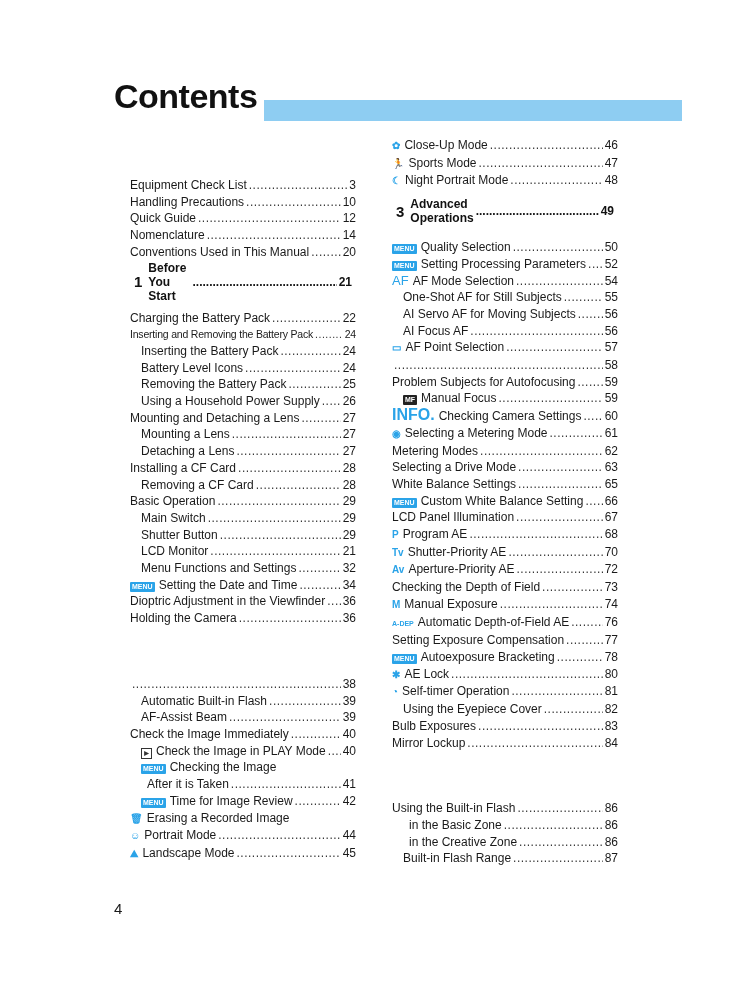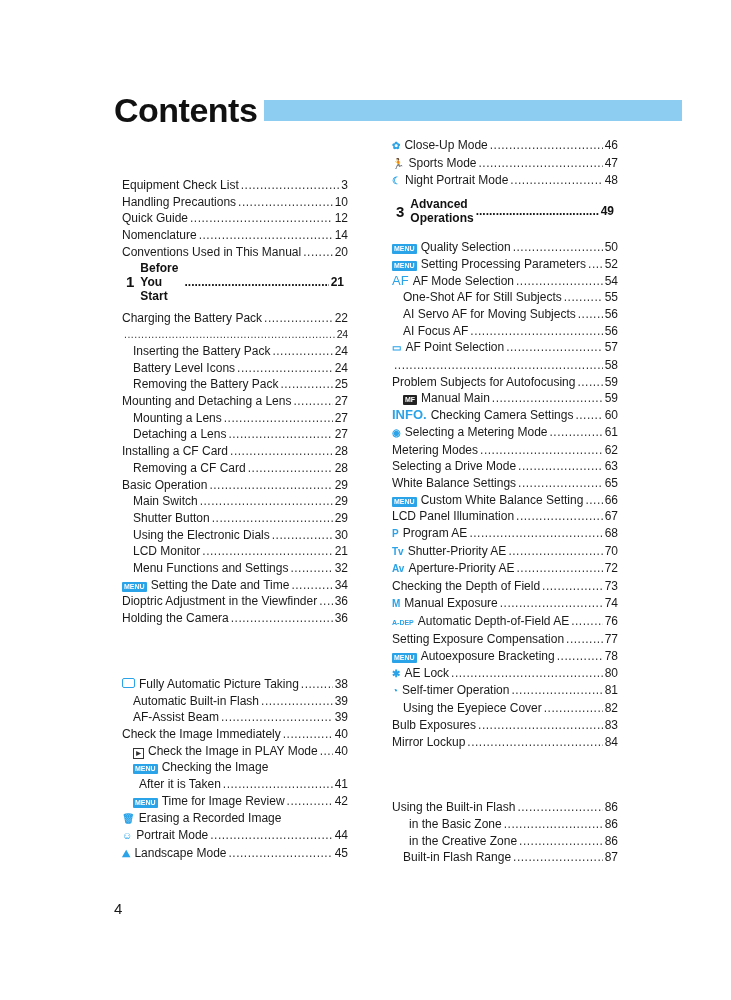--- a/index.html
+++ b/index.html
@@ -1,22 +1,22 @@
 <!DOCTYPE html>
 <html><head>
 <meta charset="utf-8">
 <style>
   html, body { margin:0; padding:0; background:#ffffff; }
   body { width:731px; height:1000px; position:relative; overflow:hidden;
          font-family:"Liberation Sans", sans-serif; color:#1a1a1a; }
-  .title { position:absolute; left:114px; top:88px; font-size:34px; font-weight:bold;
+  .title { position:absolute; left:114px; top:74px; font-size:34px; font-weight:bold;
            letter-spacing:-0.5px; color:#111; margin:0; line-height:44px; }
   .title-bar { position:absolute; left:264px; top:100px; width:418px; height:21px; background:#8ecdf2; }
   .col { position:absolute; width:226px; }
-  .col.left { left:122px; }
+  .col.left { left:130px; }
   .col.right { left:392px; }
   .row { display:flex; align-items:baseline; font-size:12px; line-height:16.7px; white-space:nowrap; }
   .row .lbl { flex:0 0 auto; display:flex; align-items:baseline; }
   .row .dots { flex:1 1 auto; overflow:hidden; margin:0 2px; color:#333; letter-spacing:0.5px; }
   .row .dots::after { content:"................................................................................................................................................................"; }
   .row .pg { flex:0 0 auto; }
   .row.l1 { padding-left:11px;justify-content:center; }
   .row.l2 { padding-left:17px;justify-content:space-between; }
   .row.small { font-size:10.5px; letter-spacing:-0.2px; }
   .row.cont .dots::after { content:""; }
@@ -87,38 +87,44 @@
     <span class="dots"></span>
     <span class="pg">21</span>
   </div>
   <div class="gap"></div>
   <div class="row">
       <span class="lbl">Charging the Battery Pack</span>
       <span class="dots"></span>
       <span class="pg">22</span>
     </div>
   <div class="row small">
+      <span class="lbl">Inserting and Removing the Battery Pack</span>
       <span class="dots"></span>
       <span class="pg">24</span>
     </div>
   <div class="row l1">
       <span class="lbl">Inserting the Battery Pack</span>
       <span class="dots"></span>
       <span class="pg">24</span>
     </div>
   <div class="row l1">
       <span class="lbl">Battery Level Icons</span>
       <span class="dots"></span>
       <span class="pg">24</span>
     </div>
   <div class="row l1">
       <span class="lbl">Removing the Battery Pack</span>
       <span class="dots"></span>
       <span class="pg">25</span>
     </div>
+  <div class="row l1">
+      <span class="lbl">Using a Household Power Supply</span>
+      <span class="dots"></span>
+      <span class="pg">26</span>
+    </div>
   <div class="row">
       <span class="lbl">Mounting and Detaching a Lens</span>
       <span class="dots"></span>
       <span class="pg">27</span>
     </div>
   <div class="row l1">
       <span class="lbl">Mounting a Lens</span>
       <span class="dots"></span>
       <span class="pg">27</span>
     </div>
@@ -144,25 +150,20 @@
     </div>
   <div class="row l1">
       <span class="lbl">Main Switch</span>
       <span class="dots"></span>
       <span class="pg">29</span>
     </div>
   <div class="row l1">
       <span class="lbl">Shutter Button</span>
       <span class="dots"></span>
       <span class="pg">29</span>
-    </div>
-  <div class="row l1">
-      <span class="lbl">Using the Electronic Dials</span>
-      <span class="dots"></span>
-      <span class="pg">30</span>
     </div>
   <div class="row l1">
       <span class="lbl">LCD Monitor</span>
       <span class="dots"></span>
       <span class="pg">21</span>
     </div>
   <div class="row l1">
       <span class="lbl">Menu Functions and Settings</span>
       <span class="dots"></span>
       <span class="pg">32</span>
@@ -188,24 +189,20 @@
   <div class="gap-s"></div>
 
   <div class="sec dark">
     <span class="num">2</span>
     <span>Simple Picture Taking</span>
     <span class="dots"></span>
     <span class="pg">37</span>
   </div>
   <div class="gap"></div>
   <div class="row">
-      <span class="lbl">
-        <span class="icon box"></span>
-        <span>Fully Automatic Picture Taking</span>
-      </span>
       <span class="dots"></span>
       <span class="pg">38</span>
     </div>
   <div class="row l1">
       <span class="lbl">Automatic Built-in Flash</span>
       <span class="dots"></span>
       <span class="pg">39</span>
     </div>
   <div class="row l1">
       <span class="lbl">AF-Assist Beam</span>
@@ -356,28 +353,28 @@
       <span class="pg">58</span>
     </div>
   <div class="row">
       <span class="lbl">Problem Subjects for Autofocusing</span>
       <span class="dots"></span>
       <span class="pg">59</span>
     </div>
   <div class="row l1">
       <span class="lbl">
         <span class="icon mf">MF</span>
-        <span>Manual Main</span>
+        <span>Manual Focus</span>
       </span>
       <span class="dots"></span>
       <span class="pg">59</span>
     </div>
   <div class="row">
       <span class="lbl">
-        <span class="icon" style="font-size:13px">INFO.</span>
+        <span class="icon" style="font-size:16px">INFO.</span>
         <span>Checking Camera Settings</span>
       </span>
       <span class="dots"></span>
       <span class="pg">60</span>
     </div>
   <div class="row">
       <span class="lbl">
         <span class="icon">◉</span>
         <span>Selecting a Metering Mode</span>
       </span>

